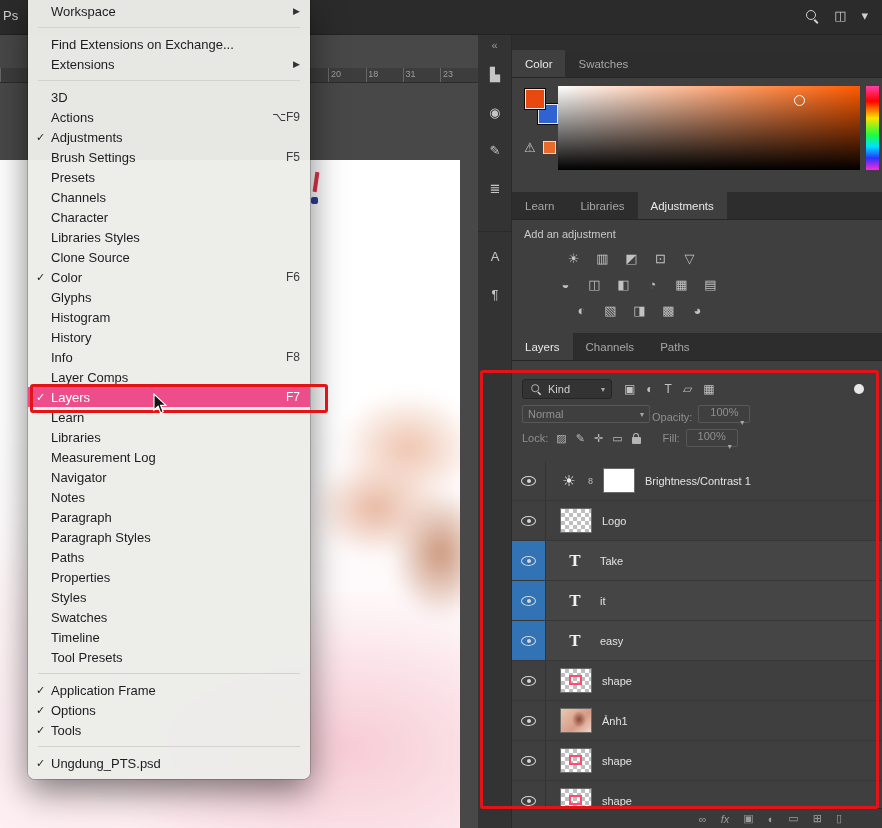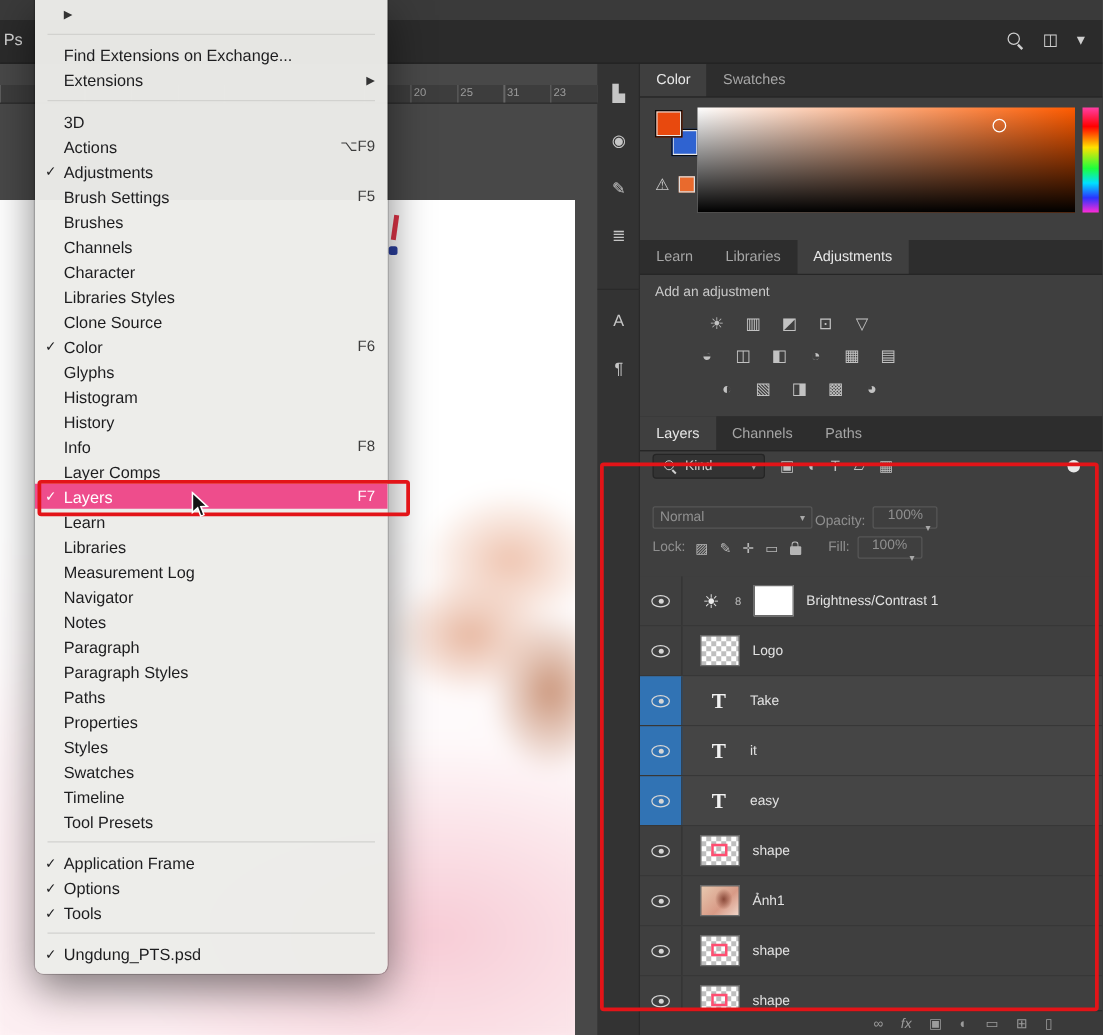--- a/index.html
+++ b/index.html
@@ -1,21 +1,21 @@
 <!DOCTYPE html>
 <html style="--accent-red: #e31418; --menu-highlight: #ee4d8c; --selected-blue: #3173b4; --foreground-color: #e8490e; --background-color: #2f63d1; --gamut-swatch: #e96a2d;"><head>
 <meta charset="utf-8">
 <style>
   * { margin:0; padding:0; box-sizing:border-box; }
   html,body { width:882px; height:828px; overflow:hidden; }
   body { background:#3a3a3a; font-family:"Liberation Sans",sans-serif; }
   #app { position:relative; width:882px; height:828px; overflow:hidden; }
 
   
-  .topbar { position:absolute; left:0; top:16px; width:882px; height:35px; background:#2b2b2b; border-bottom:1px solid #222; z-index:3; }
+  .topbar { position:absolute; left:0; top:0; width:882px; height:35px; background:#2b2b2b; border-bottom:1px solid #222; z-index:3; }
   .app-badge { position:absolute; left:3px; top:8px; color:#d5d5d5; font-size:13px; }
   .topbar-icons { position:absolute; right:14px; top:8px; display:flex; gap:15px; align-items:center; color:#cfcfcf; font-size:13px; }
   .icon-search { position:relative; display:inline-block; width:14px; height:14px; }
   .icon-search::before { content:""; position:absolute; left:1px; top:1px; width:8px; height:8px; border:1.6px solid #cfcfcf; border-radius:50%; }
   .icon-search::after { content:""; position:absolute; left:9.5px; top:9.5px; width:5px; height:1.7px; background:#cfcfcf; transform:rotate(45deg); transform-origin:0 0; }
   .icon-search.small { transform:scale(.8); }
   .tb-glyph { line-height:16px; }
 
   
   .workspace { position:absolute; left:0; top:35px; width:478px; height:793px; background:#484848; z-index:1; }
@@ -67,21 +67,21 @@
   
   .adj-content { position:relative; height:113px; padding:8px 0 0 12px; }
   .add-adj { font-size:11px; color:#c9c9c9; margin-bottom:9px; }
   .adj-row { display:flex; gap:10px; margin-bottom:7px; }
   .adj-row:nth-child(1) { padding-left:40px; }
   .adj-row:nth-child(2) { padding-left:32px; }
   .adj-row:nth-child(3) { padding-left:48px; }
   .adj-icon { width:19px; height:19px; display:flex; align-items:center; justify-content:center; color:#c2c2c2; font-size:13px; }
 
   
-  .filter-row { position:absolute; left:0; top:28px; height:24px; width:100%; display:flex; align-items:center; padding:0 10px; }
+  .filter-row { position:absolute; left:0; top:44px; height:24px; width:100%; display:flex; align-items:center; padding:0 10px; }
   .kind-dd { display:flex; align-items:center; gap:5px; background:#333; border:1px solid #252525; border-radius:3px; height:20px; padding:0 6px; width:90px; color:#cfcfcf; font-size:11px; }
   .dd-arrow { font-size:8px; color:#a8a8a8; margin-left:auto; }
   .filter-icons { display:flex; gap:11px; color:#c2c2c2; font-size:12px; margin-left:12px; }
   .filter-dot { width:10px; height:10px; border-radius:50%; background:#e8e8e8; margin-left:auto; margin-right:8px; }
 
   .blend-row { position:absolute; left:0; top:68px; height:22px; width:100%; display:flex; align-items:flex-end; padding:0 10px; font-size:11px; color:#8f8f8f; }
   .dropdown { display:flex; align-items:center; border:1px solid #575757; border-radius:2px; height:18px; padding:0 5px; color:#909090; font-size:11px; }
   .dd-blend { width:128px; }
   .dd-num { width:52px; margin-left:6px;flex-direction:column; }
   .dim-label { margin-left:2px; }
@@ -141,21 +141,21 @@
     <div class="topbar-icons" data-name="menubar-icons">
       <span class="icon-search" data-name="search-icon"></span>
       <span class="tb-glyph" data-name="panel-toggle-icon">◫</span>
       <span class="tb-glyph" data-name="chevron-down-icon">▾</span>
     </div>
   </div>
 
   <div class="workspace" data-name="canvas-workspace">
     <div class="ruler" id="ruler" data-name="horizontal-ruler">
         <span class="ruler-num" data-name="ruler-number" style="left: 331px;">20</span>
-        <span class="ruler-num" data-name="ruler-number" style="left: 368.3px;">25</span>
+        <span class="ruler-num" data-name="ruler-number" style="left: 368.3px;">18</span>
         <span class="ruler-num" data-name="ruler-number" style="left: 405.6px;">31</span>
         <span class="ruler-num" data-name="ruler-number" style="left: 442.9px;">23</span>
       </div>
     <div class="canvas" data-name="document-canvas">
       <div class="photo-blur" data-name="photo-image"></div>
       <div class="logo-mark-red" data-name="canvas-logo-mark-red"></div>
       <div class="logo-mark-blue" data-name="canvas-logo-mark-blue"></div>
     </div>
   </div>
 
@@ -380,20 +380,21 @@
           <span class="lb-icon" data-name="new-layer-icon">⊞</span>
           <span class="lb-icon" data-name="delete-layer-icon">▯</span>
         </div>
     </section>
 
   </div>
 
   <div class="menu" id="window-menu" data-name="window-menu">
       <div class="menu-item" data-name="menu-item-workspace">
         <span class="m-check" data-name="checkmark-icon"></span>
+        <span class="m-label" data-name="menu-item-label">Workspace</span>
         <span class="m-right m-sub" data-name="submenu-arrow-icon">▶</span>
       </div>
       <div class="menu-sep" data-name="menu-separator"></div>
       <div class="menu-item" data-name="menu-item-find-extensions-on-exchange">
         <span class="m-check" data-name="checkmark-icon"></span>
         <span class="m-label" data-name="menu-item-label">Find Extensions on Exchange...</span>
         <span class="m-right" data-name="menu-shortcut"></span>
       </div>
       <div class="menu-item" data-name="menu-item-extensions">
         <span class="m-check" data-name="checkmark-icon"></span>
@@ -416,21 +417,21 @@
         <span class="m-label" data-name="menu-item-label">Adjustments</span>
         <span class="m-right" data-name="menu-shortcut"></span>
       </div>
       <div class="menu-item" data-name="menu-item-brush-settings">
         <span class="m-check" data-name="checkmark-icon"></span>
         <span class="m-label" data-name="menu-item-label">Brush Settings</span>
         <span class="m-right" data-name="menu-shortcut">F5</span>
       </div>
       <div class="menu-item" data-name="menu-item-brushes">
         <span class="m-check" data-name="checkmark-icon"></span>
-        <span class="m-label" data-name="menu-item-label">Brushes</span>
+        <span class="m-label" data-name="menu-item-label">Presets</span>
         <span class="m-right" data-name="menu-shortcut"></span>
       </div>
       <div class="menu-item" data-name="menu-item-channels">
         <span class="m-check" data-name="checkmark-icon"></span>
         <span class="m-label" data-name="menu-item-label">Channels</span>
         <span class="m-right" data-name="menu-shortcut"></span>
       </div>
       <div class="menu-item" data-name="menu-item-character">
         <span class="m-check" data-name="checkmark-icon"></span>
         <span class="m-label" data-name="menu-item-label">Character</span>

